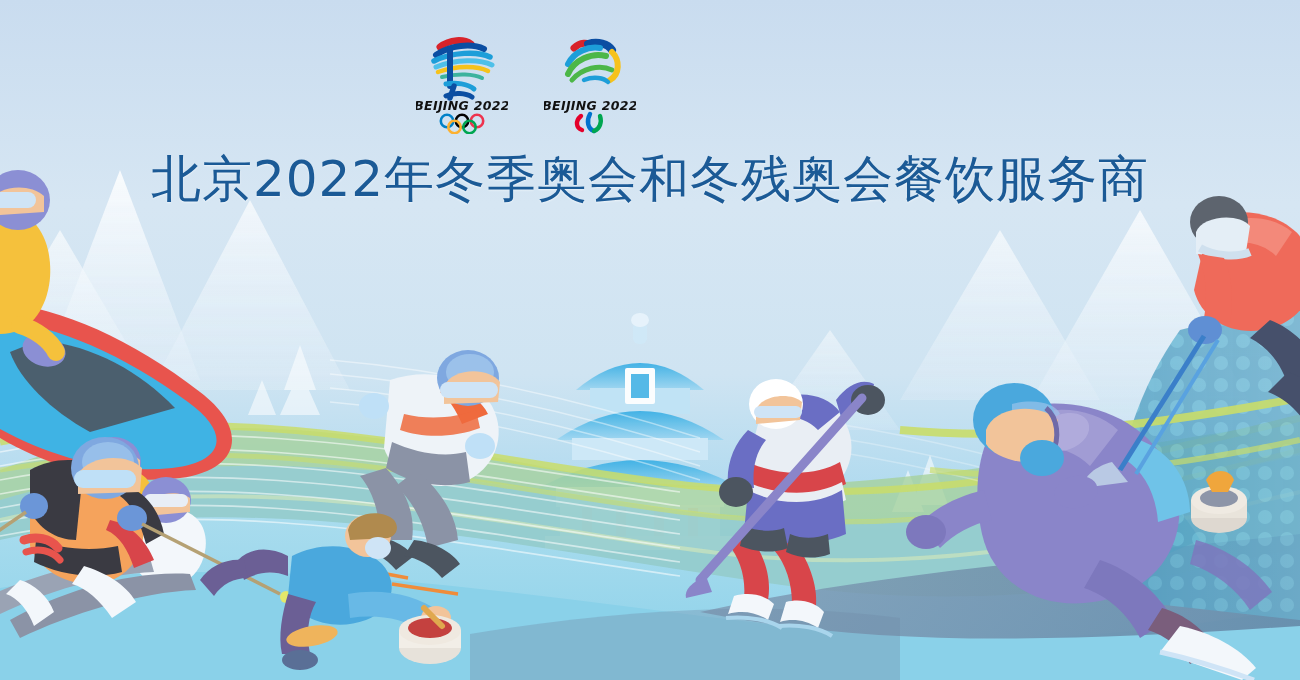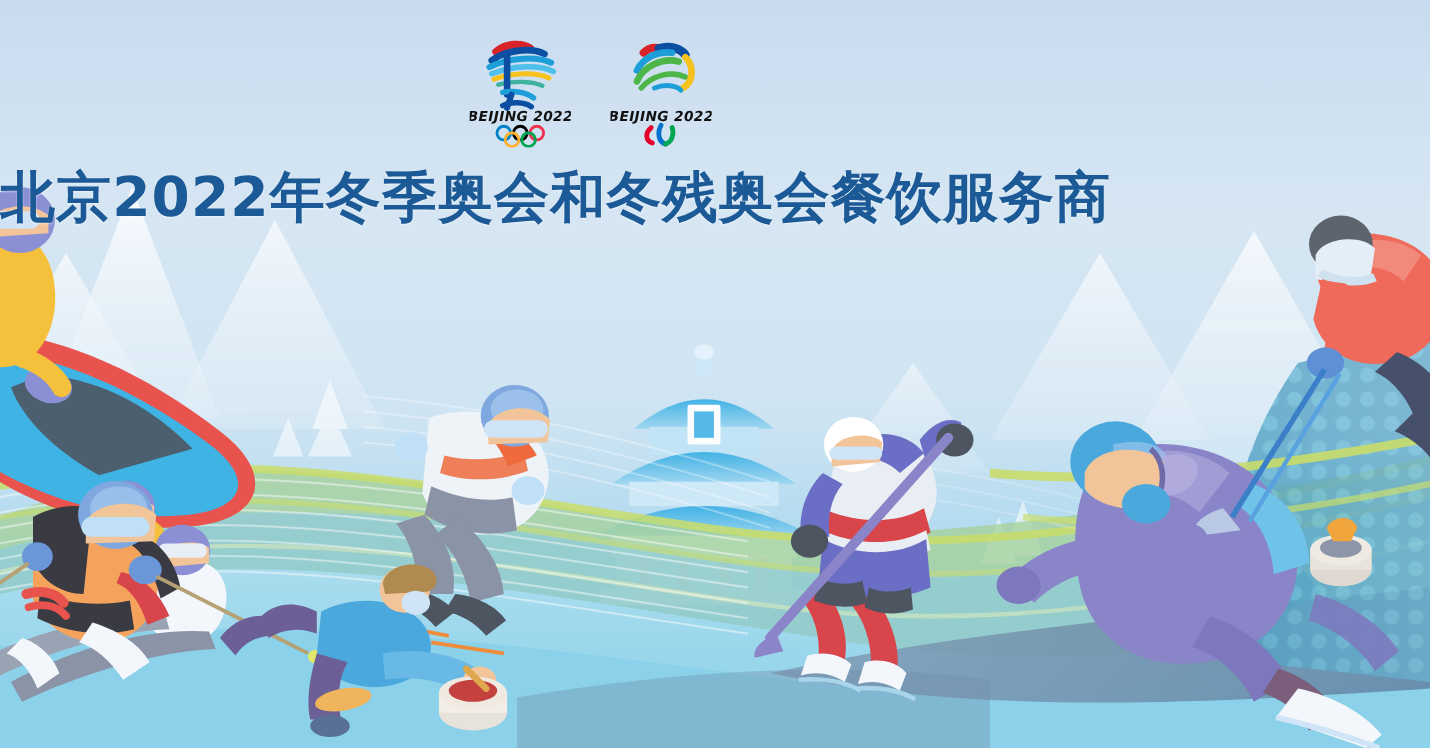--- a/index.html
+++ b/index.html
@@ -11,34 +11,34 @@
     width:1300px;height:680px;
     overflow:hidden;
     background:linear-gradient(180deg,#c9dcef 0%,#cfe0f0 18%,#d8e8f4 38%,#cfe4f2 55%,#a8d8ee 72%,#8ed3ea 100%);
   }
 
   .layer{position:absolute;left:0;top:0;width:1300px;height:680px;pointer-events:none;}
   .layer svg{display:block;width:1300px;height:680px;}
 
   
   #emblems{
-    position:absolute;left:11px;top:30px;width:1052px;
+    position:absolute;left:0;top:30px;width:1052px;
     display:flex;justify-content:center;align-items:flex-start;gap:36px;
     z-index:40;
   }
   .emblem{width:92px;height:104px;position:relative;}
   .emblem svg{display:block;width:92px;height:104px;}
 
   
   #title{
     position:absolute;left:0;top:146px;width:1300px;
-    text-align:left;
+    text-align:center;
     z-index:45;
     font-size:50px;
-    font-weight:bold;
+    font-weight:normal;
     letter-spacing:1px;
     color:#1b5a96;
     font-family:"DejaVu Sans","Liberation Sans",sans-serif;
     text-shadow:0 1px 2px rgba(255,255,255,.55);
     white-space:nowrap;
   }
 </style>
 </head>
 <body>
 

